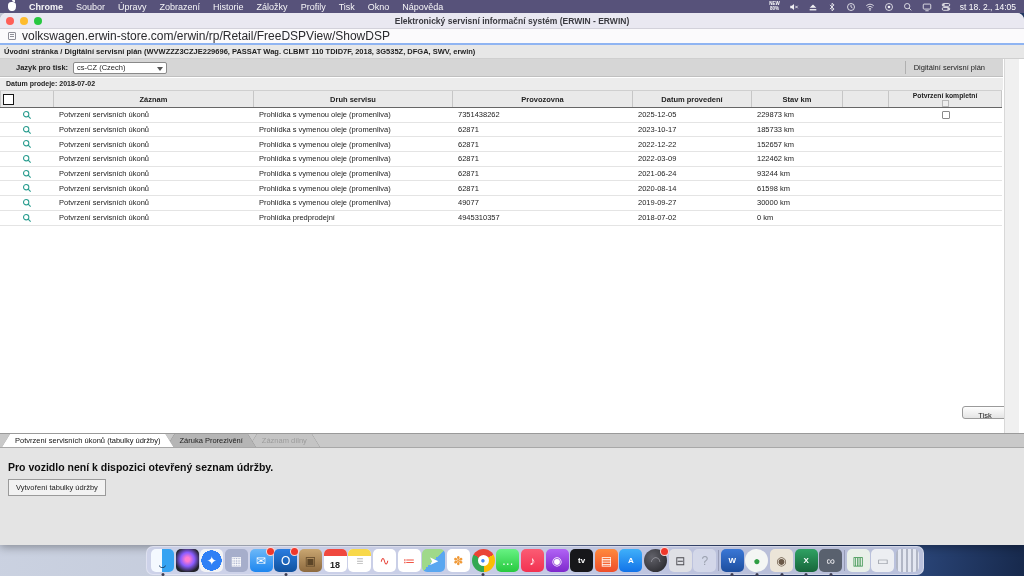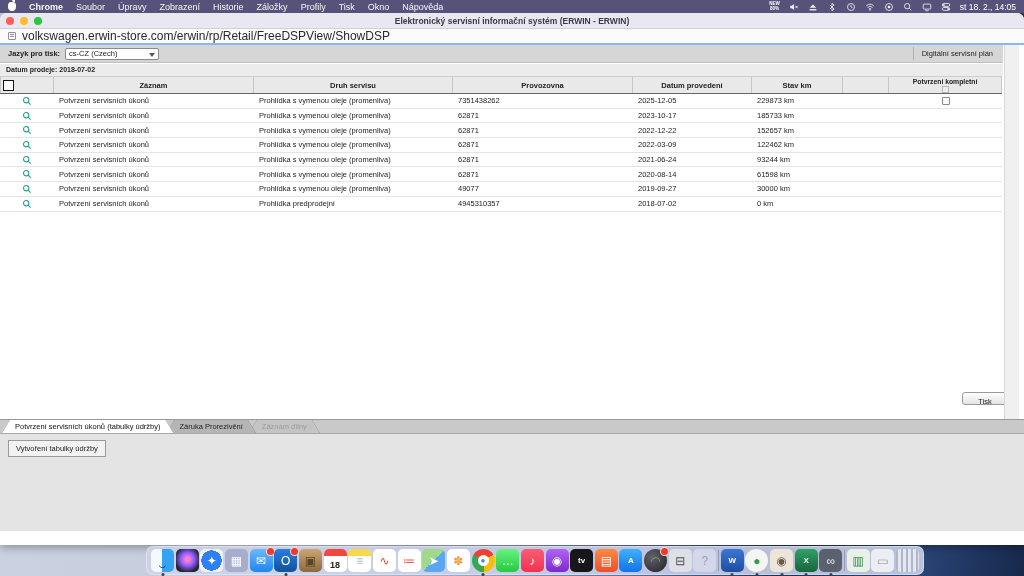--- a/index.html
+++ b/index.html
@@ -35,21 +35,21 @@
     border-bottom:2px solid #8fb4f2;box-sizing:border-box;}
   .siteicon{width:8px;height:8px;border:1px solid #8f8f98;border-radius:1px;box-sizing:border-box;position:relative;}
   .siteicon::after{content:"";position:absolute;left:1px;top:1px;width:4px;height:1px;background:#8f8f98;box-shadow:0 2px 0 #8f8f98;}
   .url{font-size:12px;color:#2a2a2e;margin-left:6px;white-space:nowrap;}
   .breadcrumb{height:14px;background:#e7e7e7;border-bottom:1px solid #cfcfcf;font-size:7.5px;font-weight:bold;
     color:#1d1d1d;line-height:13px;padding:0 4px;box-sizing:border-box;white-space:nowrap;overflow:hidden;}
 
   
   .page{position:relative;height:486px;background:#fff;}
   .langrow{position:absolute;top:0;left:0;width:1003px;height:18px;background:#d6d6d6;
-    border-bottom:1px solid #c0c0c0;display:flex;align-items:center;box-sizing:border-box;padding:0 8px;}
+    border-bottom:1px solid #c0c0c0;display:flex;align-items:center;box-sizing:border-box;padding:0 16px;}
   .langlabel{font-size:7.5px;font-weight:bold;color:#1d1d1d;}
   .langselect{margin-left:5px;width:94px;height:12px;background:#fff;border:1px solid #8a8a8a;border-radius:2px;
     font-size:7.5px;display:flex;align-items:center;padding:0 3px;position:relative;color:#1d1d1d;box-sizing:border-box;cursor:default;}
   .langselect::after{content:"";position:absolute;right:3px;top:4px;border-left:3px solid transparent;
     border-right:3px solid transparent;border-top:4px solid #555;}
   .dsp-title{margin-left:auto;font-size:7.5px;color:#1d1d1d;border-left:1px solid #b0b0b0;padding:2px 2px 2px 8px;}
   .saledate{position:absolute;top:19px;left:0;width:1003px;height:12px;background:#ececec;font-size:7px;
     font-weight:bold;color:#1d1d1d;line-height:12px;padding:0 6px;box-sizing:border-box;}
 
   .tbl{position:absolute;top:31px;left:0;width:1002px;font-size:7.5px;color:#222;}
@@ -199,20 +199,21 @@
     <div class="titlebar">
       <span class="tl red"></span>
       <span class="tl yellow"></span>
       <span class="tl green"></span>
       <span class="wtitle">Elektronický servisní informační systém (ERWIN - ERWIN)</span>
     </div>
     <div class="urlbar">
       <span class="siteicon"></span>
       <span class="url">volkswagen.erwin-store.com/erwin/rp/Retail/FreeDSPView/ShowDSP</span>
     </div>
+    <div class="breadcrumb">Úvodní stránka / Digitální servisní plán (WVWZZZ3CZJE229696, PASSAT Wag. CLBMT 110 TDID7F, 2018, 3G535Z, DFGA, SWV, erwin)</div>
 
     <div class="page">
       <div class="langrow">
         <span class="langlabel">Jazyk pro tisk:</span>
         <span class="langselect">
           <span>cs-CZ (Czech)</span>
         </span>
         <span class="dsp-title">Digitální servisní plán</span>
       </div>
       <div class="saledate">Datum prodeje: 2018-07-02</div>
@@ -384,20 +385,21 @@
           </div>
           <div class="tabwrap z2">
             <div class="tab normal">Záruka Prorezivění</div>
           </div>
           <div class="tabwrap z1">
             <div class="tab disabled">Záznam dílny</div>
           </div>
         </div>
 
       <div class="panel">
+        <div class="msg">Pro vozidlo není k dispozici otevřený seznam údržby.</div>
         <button class="createbtn">Vytvoření tabulky údržby</button>
       </div>
     </div>
   </div>
 
   <div id="dock">
       <div class="dock-icon" style="background: linear-gradient(90deg, rgb(244, 249, 255) 0px, rgb(244, 249, 255) 50%, rgb(54, 163, 242) 50%, rgb(54, 163, 242) 100%);">
         <span class="glyph" style="color: rgb(28, 62, 99);">‿</span>
         <span class="rdot"></span>
       </div>

